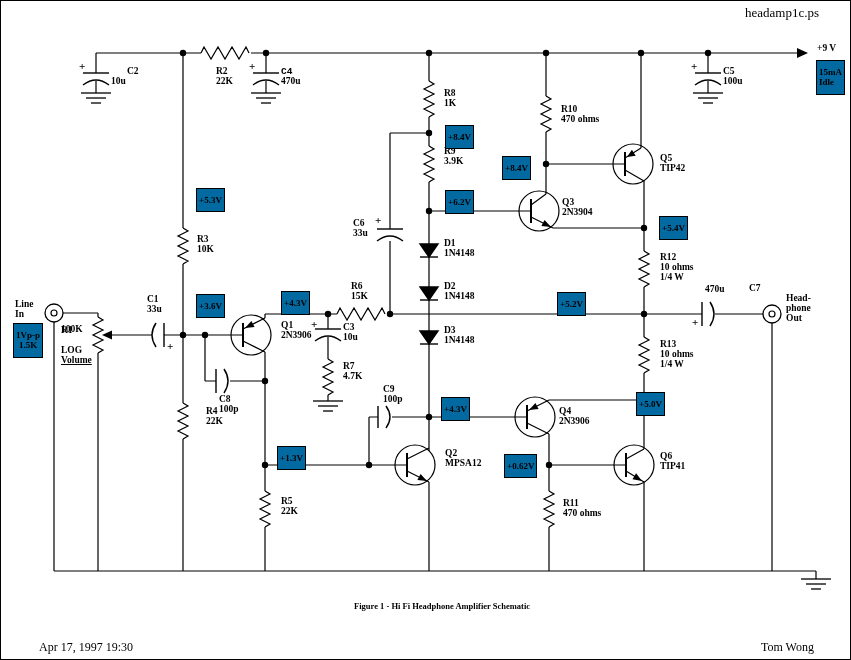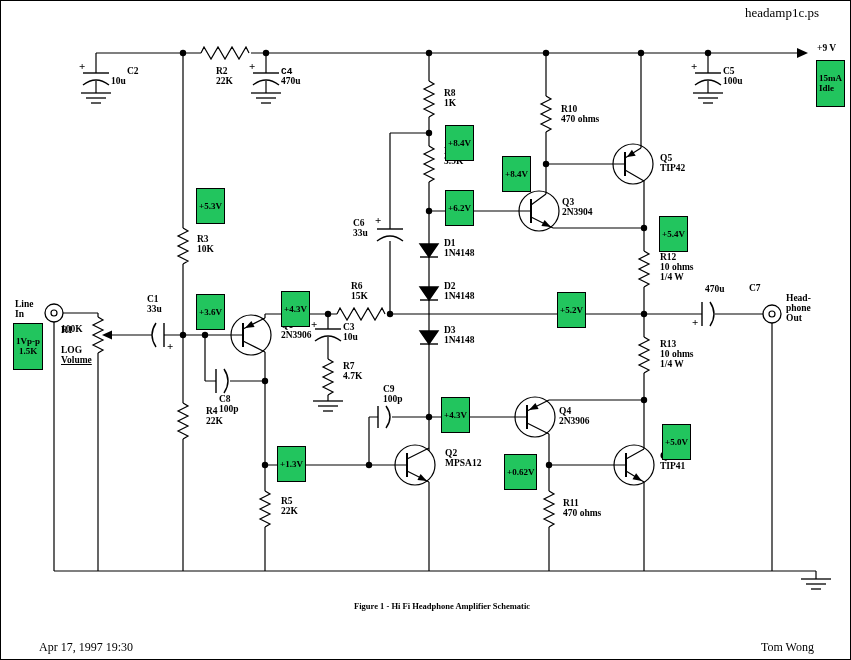--- a/index.html
+++ b/index.html
@@ -5,21 +5,21 @@
   html,body{margin:0;padding:0;background:#fff;}
   .page{position:relative;width:849px;height:658px;border:1px solid #000;background:#fff;
         font-family:"Liberation Serif",serif;color:#000;overflow:hidden;}
   svg{position:absolute;left:0;top:0;}
   .hdr{position:absolute;font:13px "Liberation Serif",serif;white-space:nowrap;}
   .foot{position:absolute;font:12px "Liberation Serif",serif;white-space:nowrap;}
   .cap{position:absolute;font:bold 8.5px "Liberation Serif",serif;white-space:nowrap;padding-left:8px;}
   .L{position:absolute;font:bold 9.5px "Liberation Serif",serif;line-height:1;white-space:nowrap;}
   .P{position:absolute;font:bold 11px "Liberation Serif",serif;line-height:1;}
   .VB{position:absolute;font:bold 9px "Liberation Serif",serif;border:1px solid #000;
-      padding:12px 2px;background:#22c55e;line-height:1.15;white-space:nowrap;}
+      padding:6px 2px;background:#0369a1;line-height:1.15;white-space:nowrap;}
   .SB{position:absolute;font:bold 8.5px "Liberation Serif",serif;border:1px solid #000;
       padding:1px 3px;background:#fff;line-height:1.2;white-space:nowrap;}
   .u{text-decoration:underline;}
   .ctr{text-align:center;}
 </style>
 </head>
 <body>
 
 <div class="page">
 
@@ -338,21 +338,21 @@
 
 <div class="VB" style="left:195px;top:187px;">+5.3V</div>
 <div class="VB" style="left:195px;top:293px;">+3.6V</div>
 <div class="VB" style="left:280px;top:290px;">+4.3V</div>
 <div class="VB" style="left:276px;top:445px;">+1.3V</div>
 <div class="VB" style="left:444px;top:124px;">+8.4V</div>
 <div class="VB" style="left:444px;top:189px;">+6.2V</div>
 <div class="VB" style="left:501px;top:155px;">+8.4V</div>
 <div class="VB" style="left:658px;top:215px;">+5.4V</div>
 <div class="VB" style="left:556px;top:291px;">+5.2V</div>
-<div class="VB" style="left:661px;top:391px;margin-top:32px;">+5.0V</div>
+<div class="VB" style="left:635px;top:391px;">+5.0V</div>
 <div class="VB" style="left:440px;top:396px;">+4.3V</div>
 <div class="VB" style="left:503px;top:453px;">+0.62V</div>
 
 <div class="cap" style="left:345px;top:600px;">Figure 1 -  Hi Fi Headphone Amplifier Schematic</div>
 <div class="foot" style="left:38px;top:639px;">Apr 17, 1997 19:30</div>
 <div class="foot" style="left:760px;top:639px;">Tom Wong</div>
 
 </div>
 
 </body></html>

